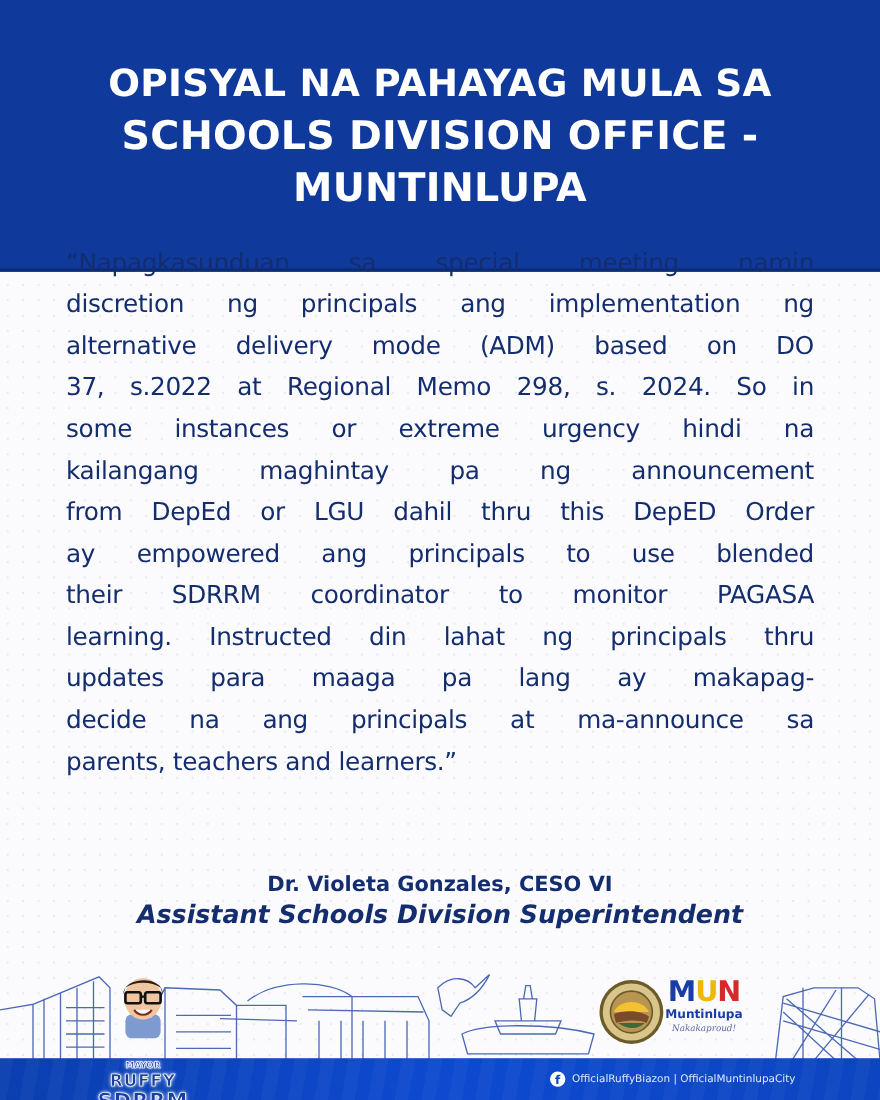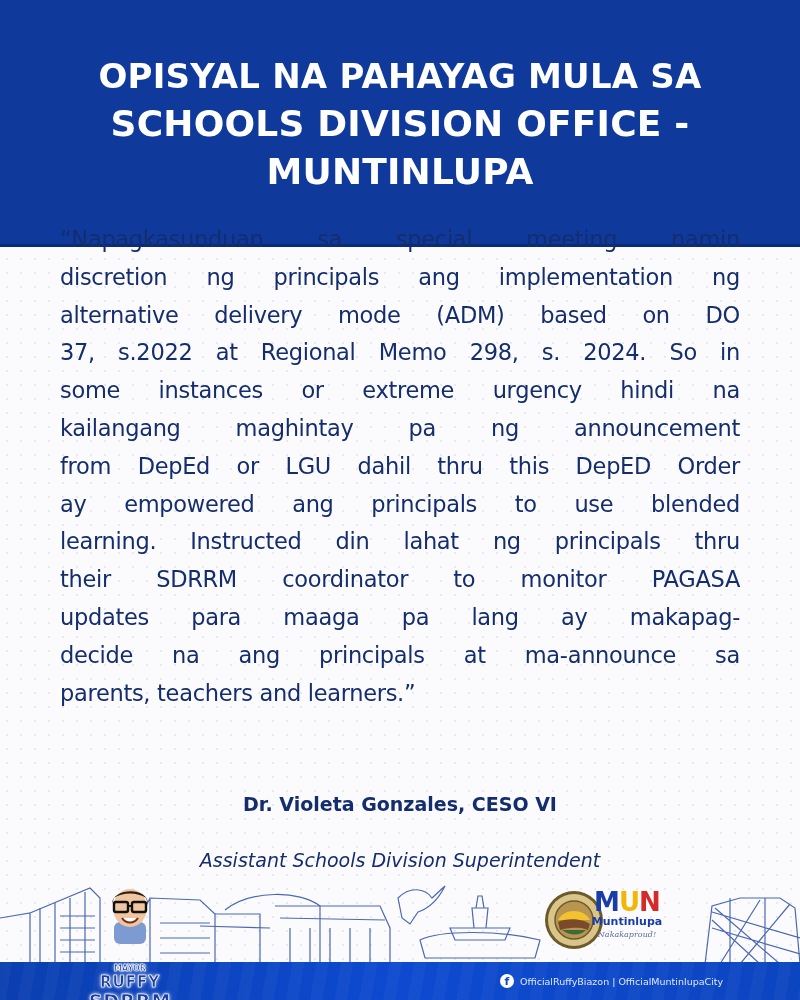--- a/index.html
+++ b/index.html
@@ -66,25 +66,24 @@
       width: 800px;
       text-align: center;
       color: #142d6e;
     }
     .sig-name {
       font-weight: bold;
       font-size: 19px;
       line-height: 28px;
     }
     .sig-title {
-      font-weight: normal;
+      font-weight: bold;
       font-style: italic;
-      font-size: 19px;
+      font-size: 23px;
       line-height: 28px;
-      margin-top: 28px;
     }
 
     .footer-art {
       position: absolute;
       left: 0; top: 868px;
       width: 800px; height: 96px;
     }
     .footer-bar {
       position: absolute;
       left: 0; top: 962px;
@@ -138,21 +137,21 @@
     .mayor-text .m2 { font-size: 15px; line-height: 19px; letter-spacing: 1px; }
     .mayor-text .m3 { font-size: 19px; line-height: 19px; letter-spacing: 1px; }
 
     .seal {
       position: absolute;
       left: 544px; top: 890px;
       width: 60px; height: 60px;
     }
     .mun-logo {
       position: absolute;
-      left: 589px; top: 888px;
+      left: 602px; top: 888px;
       width: 76px; height: 66px;
       text-align: center;
     }
     .mun-word {
       font-weight: bold;
       font-size: 26px;
       line-height: 28px;
       letter-spacing: -1px;
     }
     .mun-word .m { color: #1a3ca8; }
@@ -185,22 +184,22 @@
 
   <div class="quote">
     <span class="qline">“Napagkasunduan sa special meeting namin</span>
     <span class="qline">discretion ng principals ang implementation ng</span>
     <span class="qline">alternative delivery mode (ADM) based on DO</span>
     <span class="qline">37, s.2022 at Regional Memo 298, s. 2024. So in</span>
     <span class="qline">some instances or extreme urgency hindi na</span>
     <span class="qline">kailangang maghintay pa ng announcement</span>
     <span class="qline">from DepEd or LGU dahil thru this DepED Order</span>
     <span class="qline">ay empowered ang principals to use blended</span>
+    <span class="qline">their SDRRM coordinator to monitor PAGASA</span>
     <span class="qline">learning. Instructed din lahat ng principals thru</span>
-    <span class="qline">their SDRRM coordinator to monitor PAGASA</span>
     <span class="qline">updates para maaga pa lang ay makapag-</span>
     <span class="qline">decide na ang principals at ma-announce sa</span>
     <span class="qline last">parents, teachers and learners.”</span>
   </div>
 
   <div class="signature">
     <div class="sig-name">Dr. Violeta Gonzales, CESO VI</div>
     <div class="sig-title">Assistant Schools Division Superintendent</div>
   </div>
 

